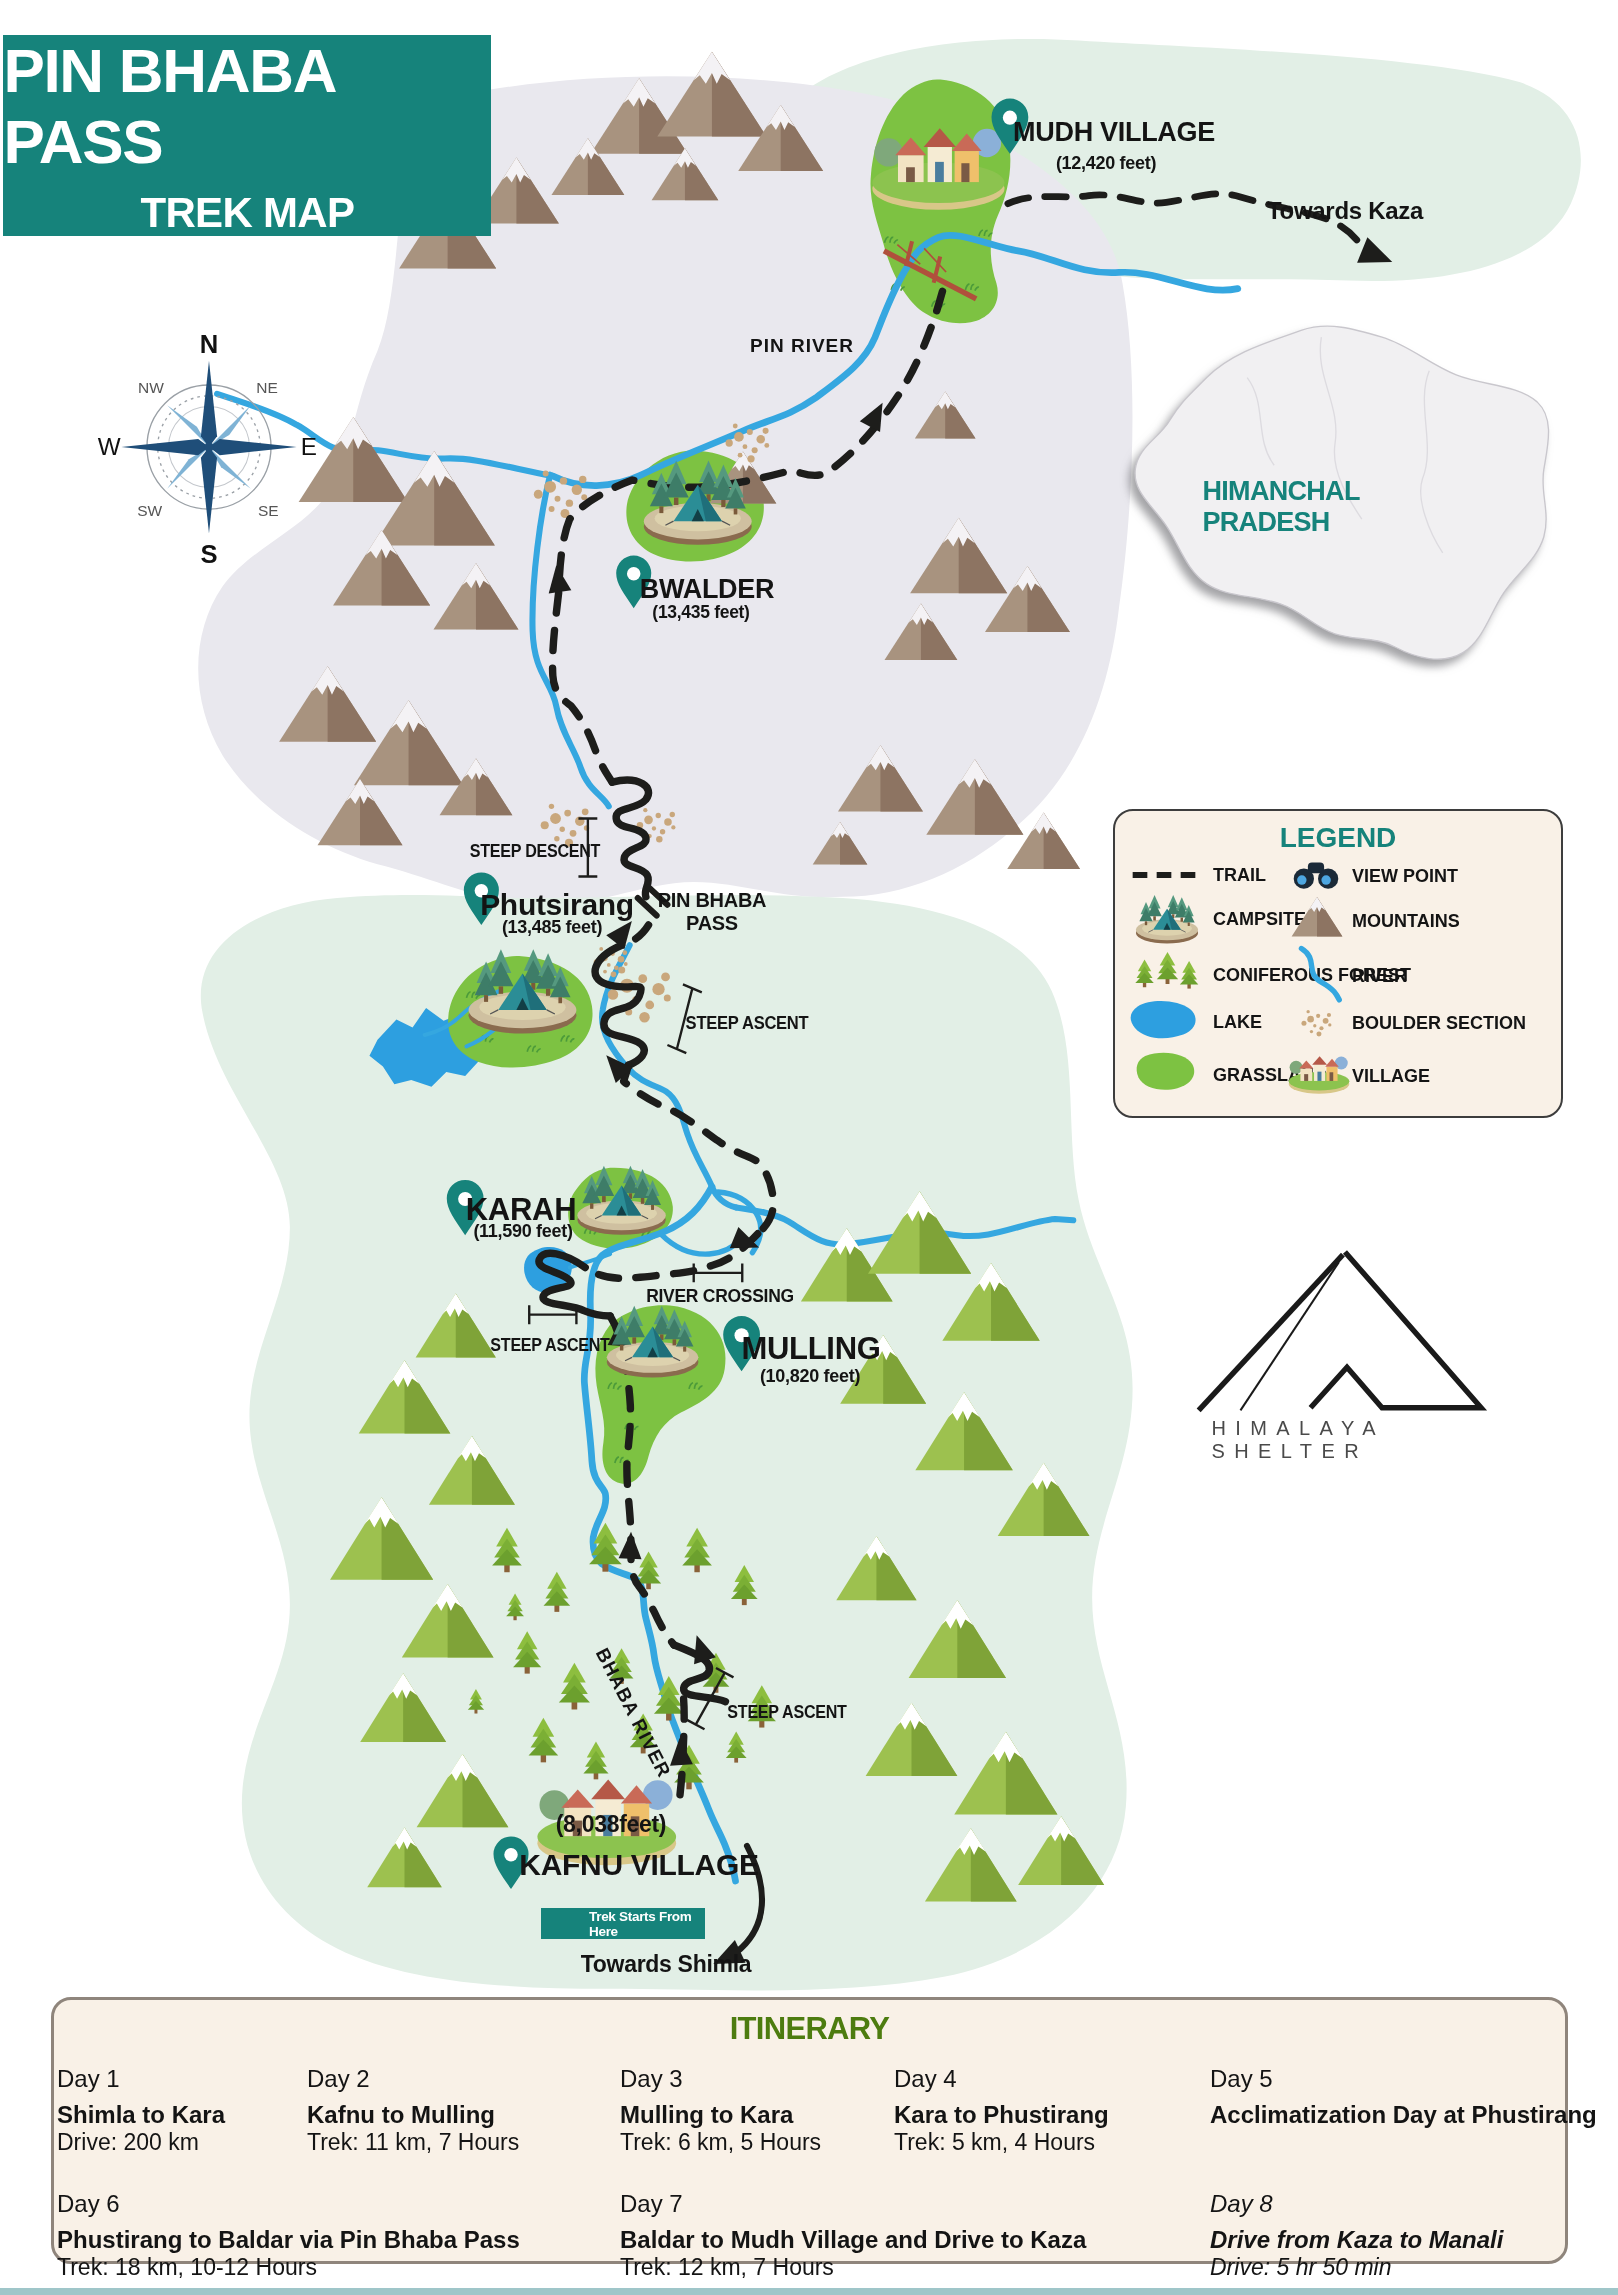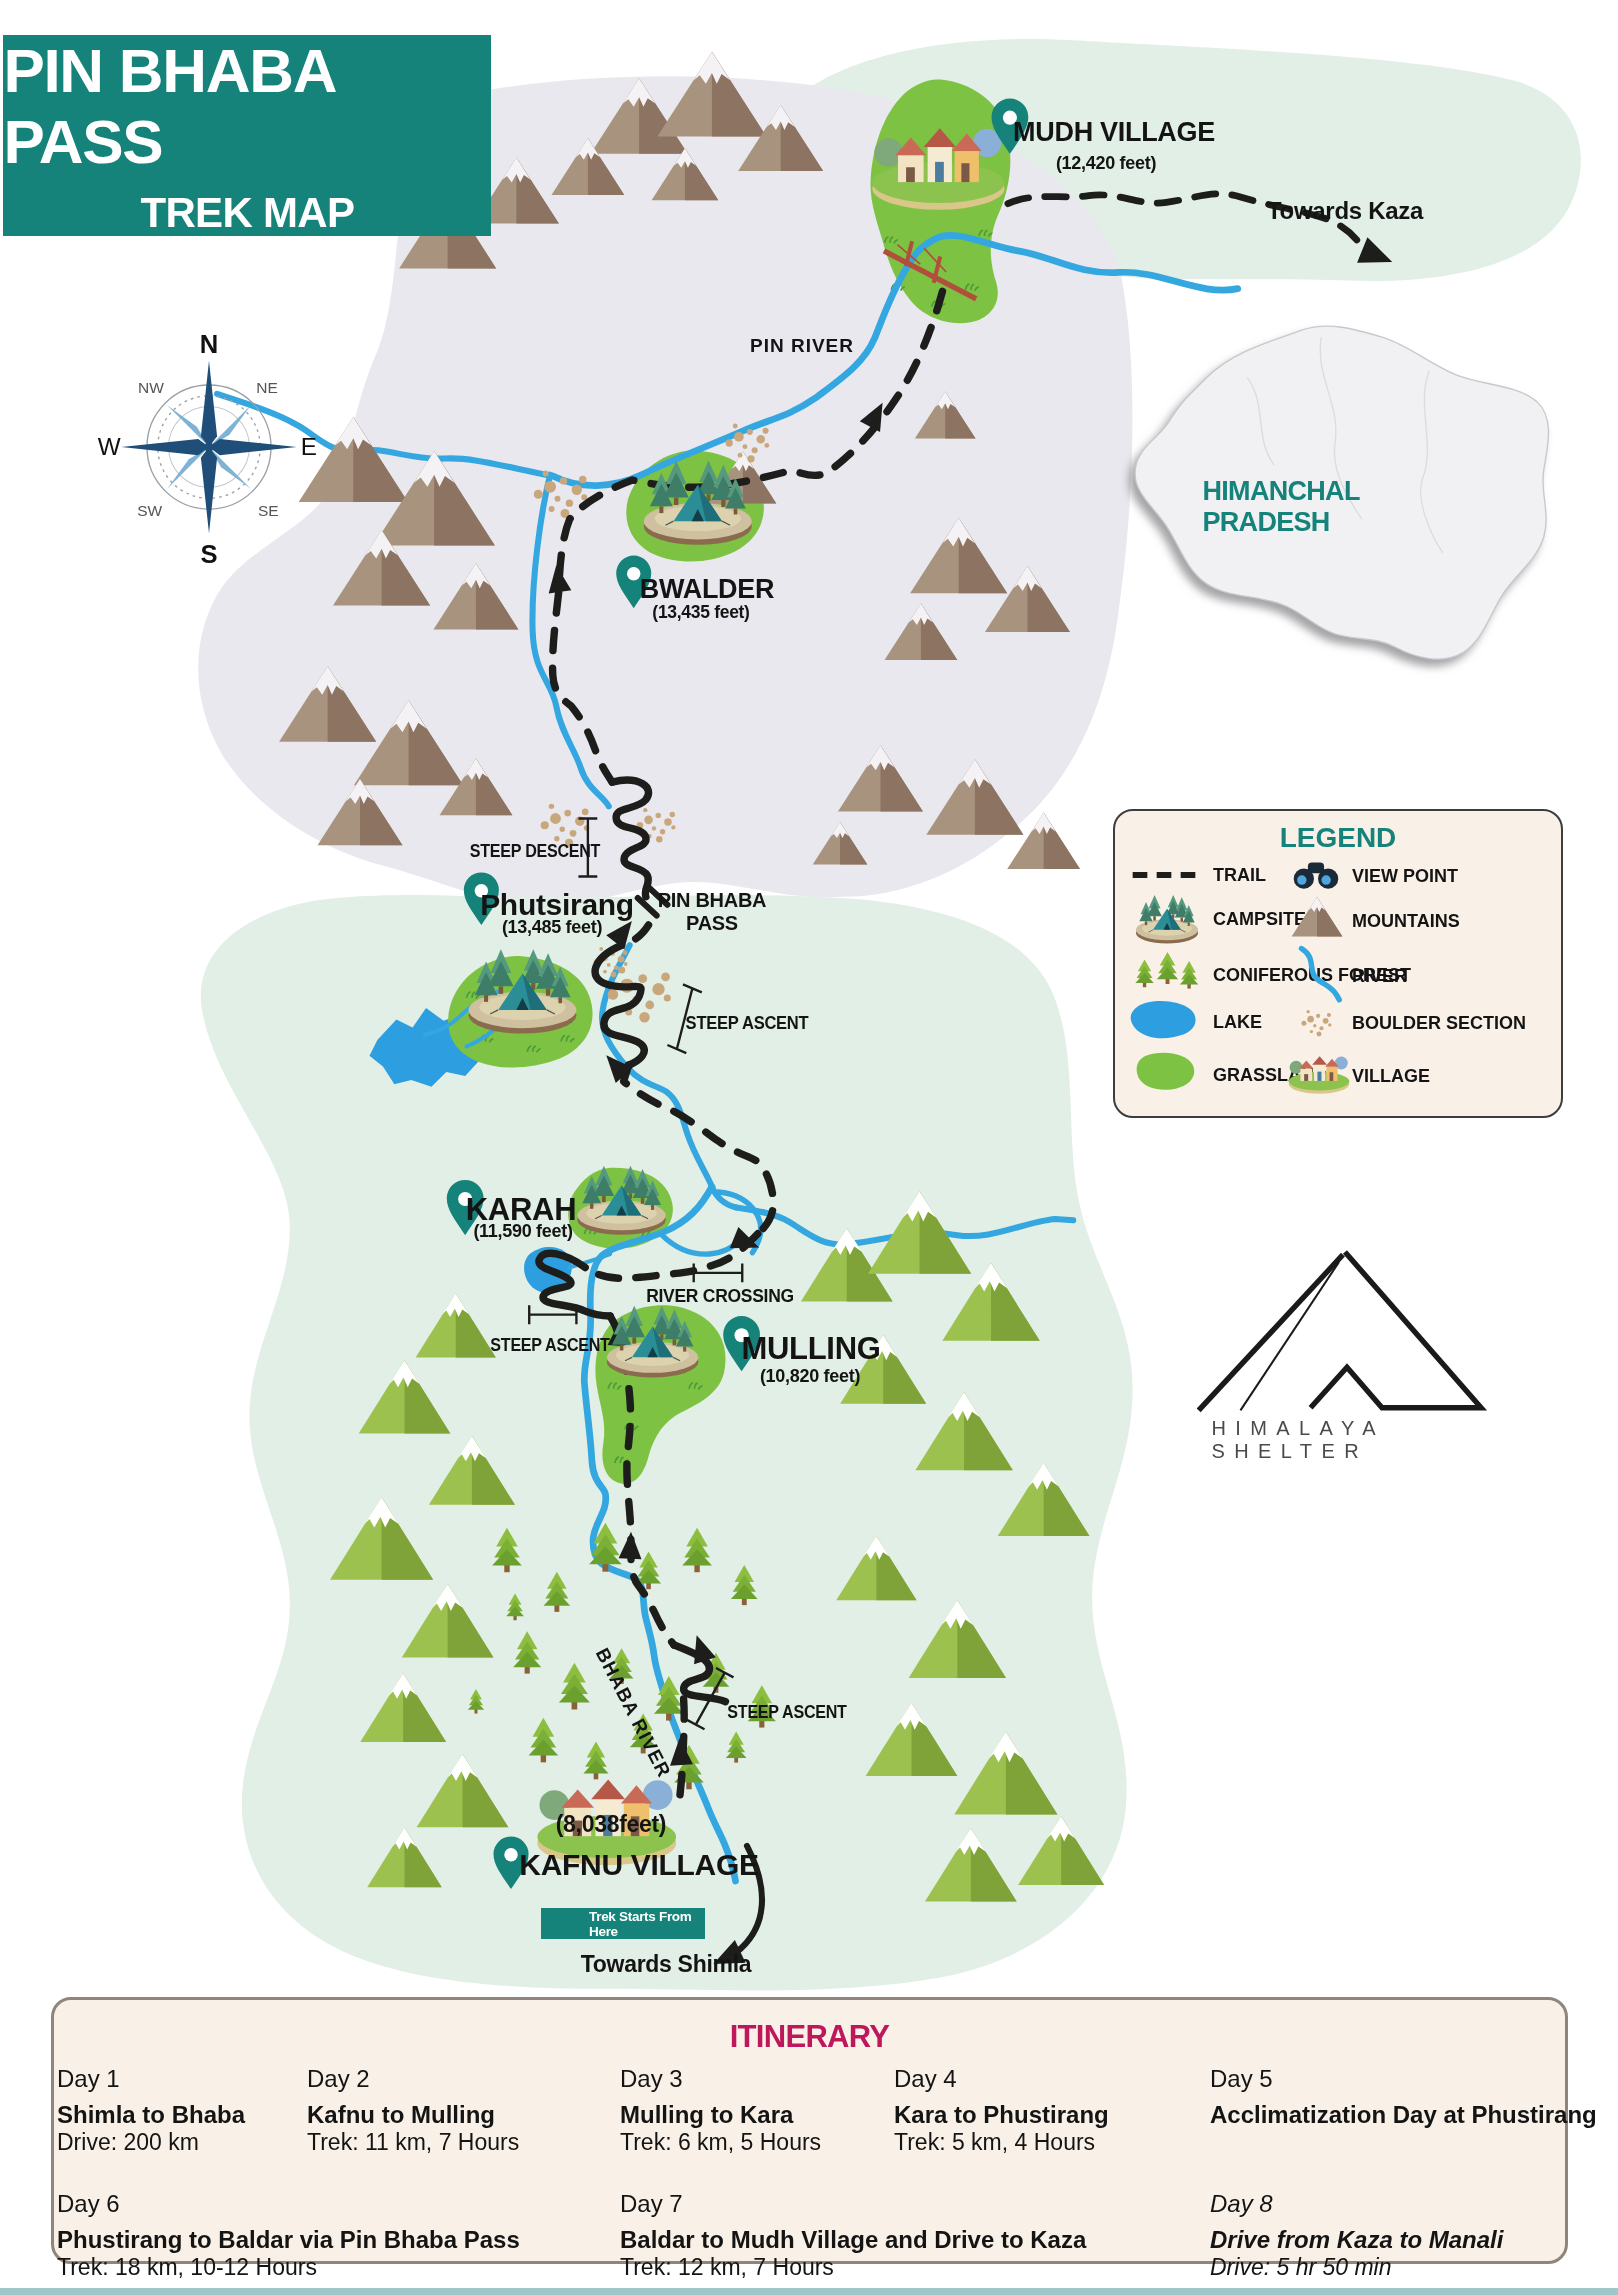--- a/index.html
+++ b/index.html
@@ -18,21 +18,21 @@
           z-index:6;display:flex;align-items:center;justify-content:center;padding-left:48px;}
   .banner span{color:#fff;font-size:13.5px;font-weight:700;letter-spacing:-0.3px;}
   .panel{position:absolute;background:#F9F1E7;z-index:4;border-radius:20px;}
   .legend{left:1113px;top:809px;width:446px;height:305px;border:2.7px solid #3d3d3d;}
   .legend .hd{position:absolute;left:0;right:0;top:10.8px;text-align:center;
               color:#16837B;font-size:28px;font-weight:700;}
   .litem{position:absolute;font-size:18px;font-weight:700;color:#141414;white-space:nowrap;}
   .licon{position:absolute;}
   .itin{left:51px;top:1997px;width:1517px;height:267px;border:3.4px solid #8F857C;box-sizing:border-box;}
   .itin .hd{position:absolute;left:0;right:0;top:10.8px;text-align:center;
-            color:#be185d;font-size:31px;font-weight:700;letter-spacing:-0.7px;margin-top:8px;}
+            color:#4d7c0f;font-size:31px;font-weight:700;letter-spacing:-0.7px;}
   .day{position:absolute;z-index:5;white-space:nowrap;color:#141414;}
   .day .d{font-size:24px;font-weight:400;margin-top:16px;}
   .day .r{font-size:24px;font-weight:700;margin-top:8px;}
   .day .t{font-size:23px;font-weight:400;}
   .hpname{position:absolute;z-index:5;transform:translate(-50%,-50%);
           color:#16837B;font-size:27px;font-weight:700;letter-spacing:-0.7px;}
   .logoname{position:absolute;z-index:5;transform:translate(-50%,-50%);
             color:#4a4a4a;font-size:20px;font-weight:400;letter-spacing:9.4px;}
   .botbar{position:absolute;left:0;right:0;bottom:0;height:6.7px;background:#9fc6c9;z-index:6;}
 </style>
@@ -438,21 +438,21 @@
         <use href="#villg" transform="translate(0,-2) scale(.46)"></use>
       </svg>
   <div class="litem" style="left:237px;top:255px;">VILLAGE</div>
 </div>
 
 <div class="panel itin">
   <div class="hd">ITINERARY</div>
 </div>
 <div class="day" style="left:57px;top:2049px;">
   <div class="d">Day 1</div>
-  <div class="r">Shimla to Bhaba</div>
+  <div class="r">Shimla to Kara</div>
   <div class="t">Drive:  200 km</div>
 </div>
 <div class="day" style="left:307px;top:2049px;">
   <div class="d">Day 2</div>
   <div class="r">Kafnu to Mulling</div>
   <div class="t">Trek: 11 km, 7 Hours</div>
 </div>
 <div class="day" style="left:620px;top:2049px;">
   <div class="d">Day 3</div>
   <div class="r">Mulling to Kara</div>

